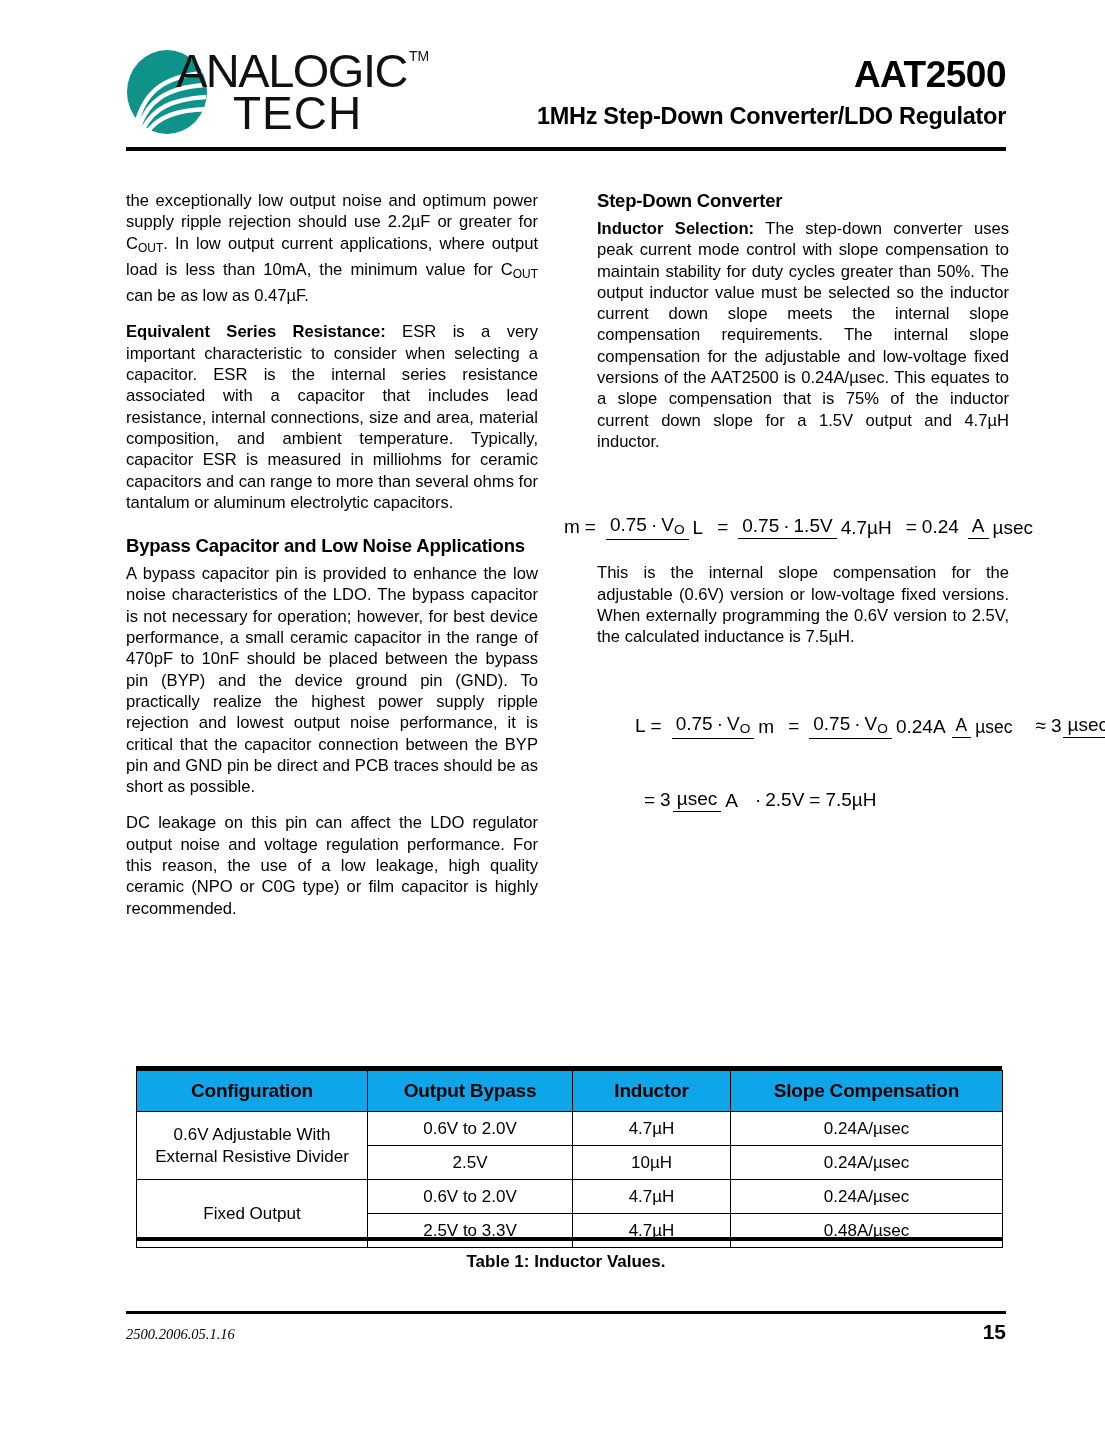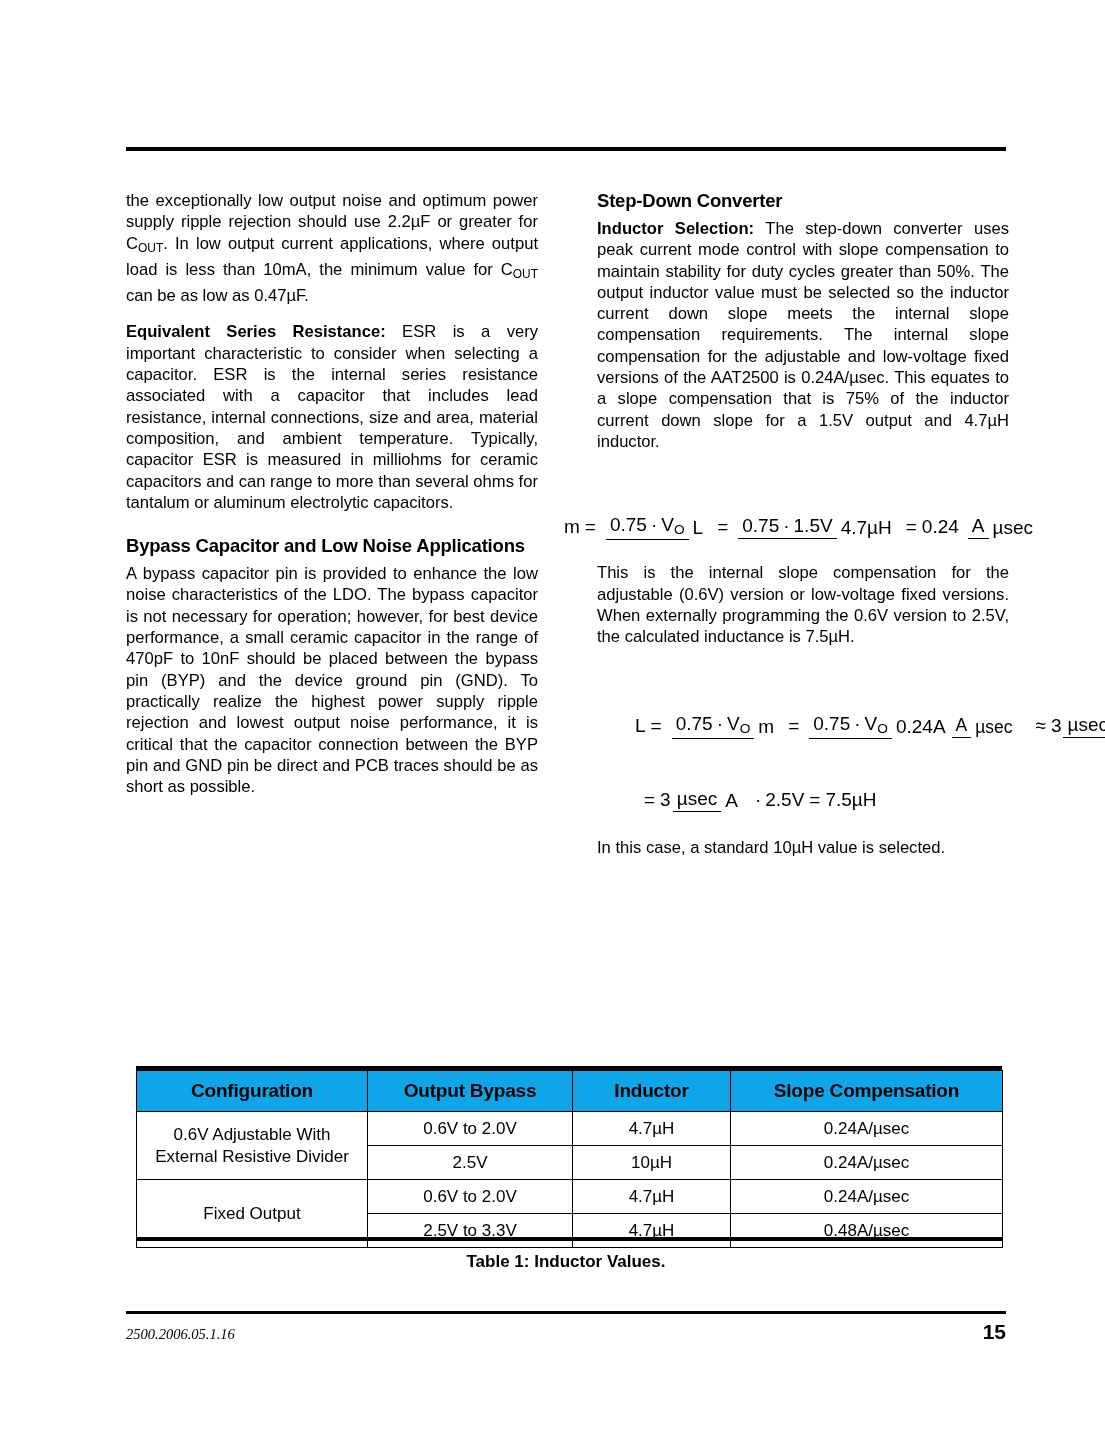--- a/index.html
+++ b/index.html
@@ -286,43 +286,63 @@
     top: 1320px;
     font-size: 21px;
     font-weight: bold;
   }
 </style>
 </head>
 <body>
 
 <div class="page">
 
+  <div class="header">
+
+    <div class="logo-wrap">
+      <svg class="logo-mark" viewBox="0 0 82 86">
+        <ellipse cx="41" cy="43" rx="40" ry="42" fill="#0E9289"></ellipse>
+        <path d="M10 76 C18 44 36 28 76 24" stroke="#ffffff" stroke-width="4.5" fill="none"></path>
+        <path d="M13 78 C22 52 40 39 78 36" stroke="#ffffff" stroke-width="4.5" fill="none"></path>
+        <path d="M17 80 C27 60 45 50 80 48" stroke="#ffffff" stroke-width="4.5" fill="none"></path>
+        <path d="M22 82 C33 68 50 61 81 60" stroke="#ffffff" stroke-width="4.5" fill="none"></path>
+      </svg>
+      <div class="logo-word">
+        <div class="logo-analogic">ANALOGIC</div>
+        <div class="logo-tm">TM</div>
+        <div class="logo-tech">TECH</div>
+      </div>
+    </div>
+
+    <div class="part-number">AAT2500</div>
+    <div class="part-subtitle">1MHz Step-Down Converter/LDO Regulator</div>
+  </div>
   <div class="header-rule"></div>
 
   <div class="col col-left">
 
     <p><span>the exceptionally low output noise and optimum power supply ripple rejection should use 2.2µF or greater for C</span><sub>OUT</sub><span>. In low output current applications, where output load is less than 10mA, the minimum value for C</span><sub>OUT</sub><span> can be as low as 0.47µF.</span></p>
 
     <p><span class="lead">Equivalent Series Resistance:</span><span> ESR is a very important characteristic to consider when selecting a capacitor. ESR is the internal series resistance associated with a capacitor that includes lead resistance, internal connections, size and area, material composition, and ambient temperature. Typically, capacitor ESR is measured in milliohms for ceramic capacitors and can range to more than several ohms for tantalum or aluminum electrolytic capacitors.</span></p>
 
     <h2 class="sec spaced">Bypass Capacitor and Low Noise Applications</h2>
 
     <p>A bypass capacitor pin is provided to enhance the low noise characteristics of the LDO. The bypass capacitor is not necessary for operation; however, for best device performance, a small ceramic capacitor in the range of 470pF to 10nF should be placed between the bypass pin (BYP) and the device ground pin (GND).  To practically realize the highest power supply ripple rejection and lowest output noise performance, it is critical that the capacitor connection between the BYP pin and GND pin be direct and PCB traces should be as short as possible.</p>
 
+    <p class="last">DC leakage on this pin can affect the LDO regulator output noise and voltage regulation performance.  For this reason, the use of a low leakage, high quality ceramic (NPO or C0G type) or film capacitor is highly recommended.</p>
   </div>
 
   <div class="col col-right">
 
     <h2 class="sec">Step-Down Converter</h2>
 
     <p><span class="lead">Inductor Selection:</span><span> The step-down converter uses peak current mode control with slope compensation to maintain stability for duty cycles greater than 50%. The output inductor value must be selected so the inductor current down slope meets the internal slope compensation requirements. The internal slope compensation for the adjustable and low-voltage fixed versions of the AAT2500 is 0.24A/µsec. This equates to a slope compensation that is 75% of the inductor current down slope for a 1.5V output and 4.7µH inductor.</span></p>
 
     <p style="margin-top:110px;">This is the internal slope compensation for the adjustable (0.6V) version or low-voltage fixed versions. When externally programming the 0.6V version to 2.5V, the calculated inductance is 7.5µH.</p>
 
-    <p style="margin-top:190px;">In this case, a standard 10µH value is selected.</p>
 
   </div>
 
   <div class="eqn eq1">
     <span>m</span>
     <span class="op">=</span>
     <span class="frac">
       <span class="num"><span>0.75</span><span class="dot">·</span><span>V</span><sub>O</sub></span>
       <span class="den">L</span>
     </span>

